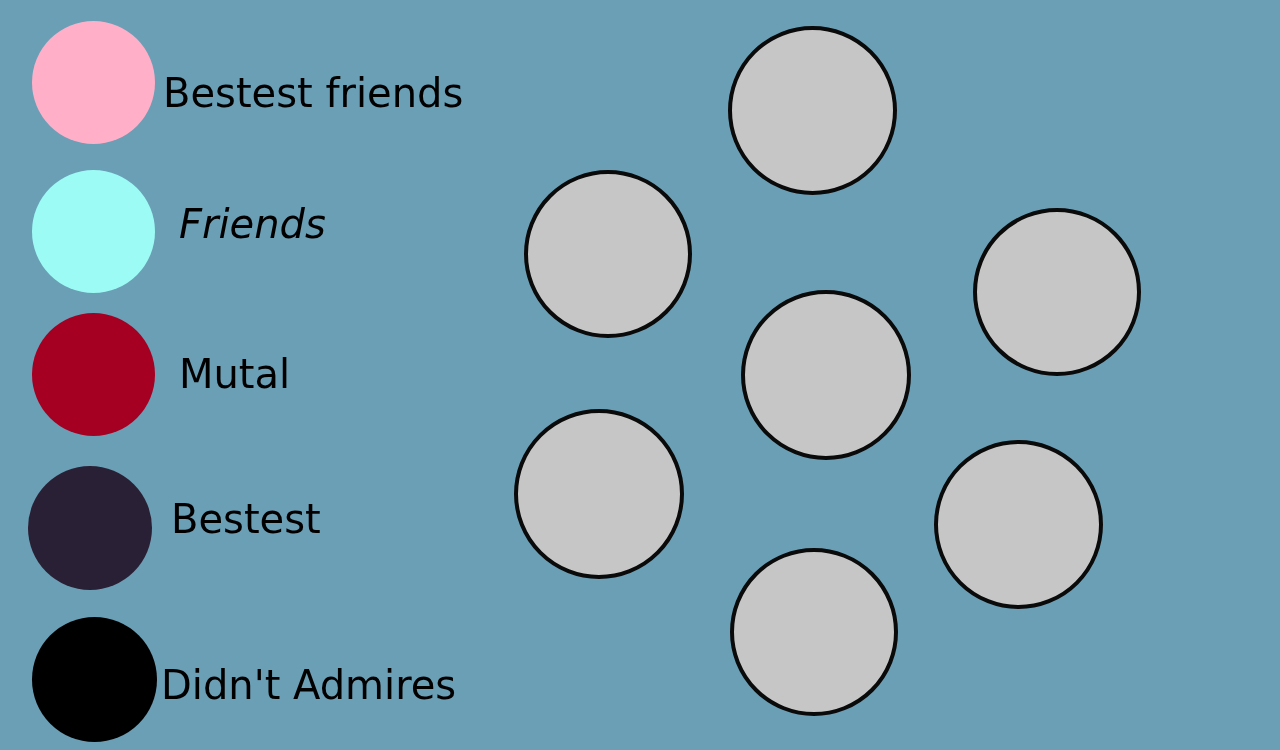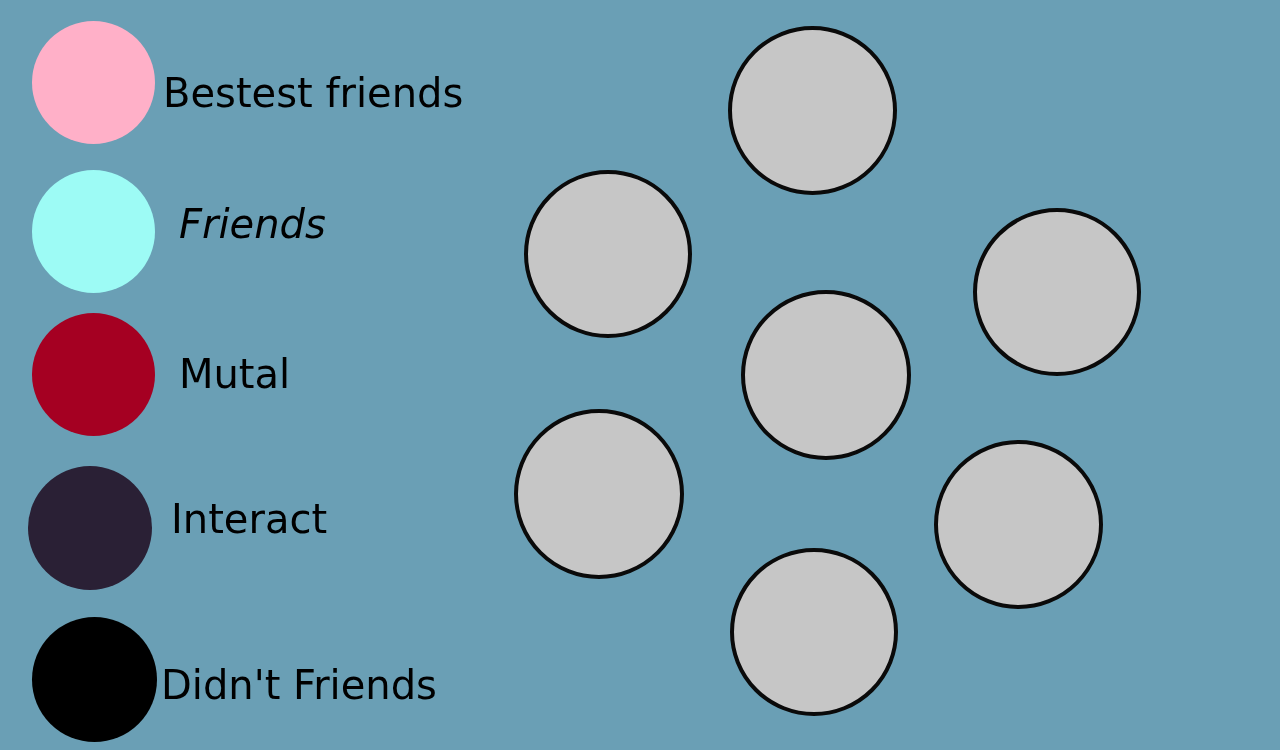--- a/index.html
+++ b/index.html
@@ -77,25 +77,25 @@
       <div class="legend-row">
         <span class="legend-swatch" style="left: 21.5px; top: 169.5px; width: 123px; height: 123px; background: rgb(157, 251, 245);"></span>
         <span class="legend-label" style="left: 169px; top: 204px; font-style: italic;">Friends</span>
       </div>
       <div class="legend-row">
         <span class="legend-swatch" style="left: 21.5px; top: 312.5px; width: 123px; height: 123px; background: rgb(165, 0, 34);"></span>
         <span class="legend-label" style="left: 169px; top: 354px;">Mutal</span>
       </div>
       <div class="legend-row">
         <span class="legend-swatch" style="left: 18px; top: 466px; width: 124px; height: 124px; background: rgb(42, 32, 53);"></span>
-        <span class="legend-label" style="left: 161px; top: 499px;">Interact</span>
+        <span class="legend-label" style="left: 161px; top: 499px;">Bestest</span>
       </div>
       <div class="legend-row">
         <span class="legend-swatch" style="left: 21.5px; top: 616.5px; width: 125px; height: 125px; background: rgb(0, 0, 0);"></span>
-        <span class="legend-label" style="left: 151px; top: 665px;">Didn't Friends</span>
+        <span class="legend-label" style="left: 151px; top: 665px;">Didn't Admires</span>
       </div>
     </div>
 
   <div id="cluster">
       <div class="node-circle" style="left: 727.5px; top: 25.5px; width: 169px; height: 169px; background: rgb(198, 198, 198); border-color: rgb(10, 10, 10); border-width: 4px;"></div>
       <div class="node-circle" style="left: 524px; top: 170px; width: 168px; height: 168px; background: rgb(198, 198, 198); border-color: rgb(10, 10, 10); border-width: 4px;"></div>
       <div class="node-circle" style="left: 973px; top: 208px; width: 168px; height: 168px; background: rgb(198, 198, 198); border-color: rgb(10, 10, 10); border-width: 4px;"></div>
       <div class="node-circle" style="left: 741px; top: 290px; width: 170px; height: 170px; background: rgb(198, 198, 198); border-color: rgb(10, 10, 10); border-width: 4px;"></div>
       <div class="node-circle" style="left: 514px; top: 409px; width: 170px; height: 170px; background: rgb(198, 198, 198); border-color: rgb(10, 10, 10); border-width: 4px;"></div>
       <div class="node-circle" style="left: 933.5px; top: 439.5px; width: 169px; height: 169px; background: rgb(198, 198, 198); border-color: rgb(10, 10, 10); border-width: 4px;"></div>

